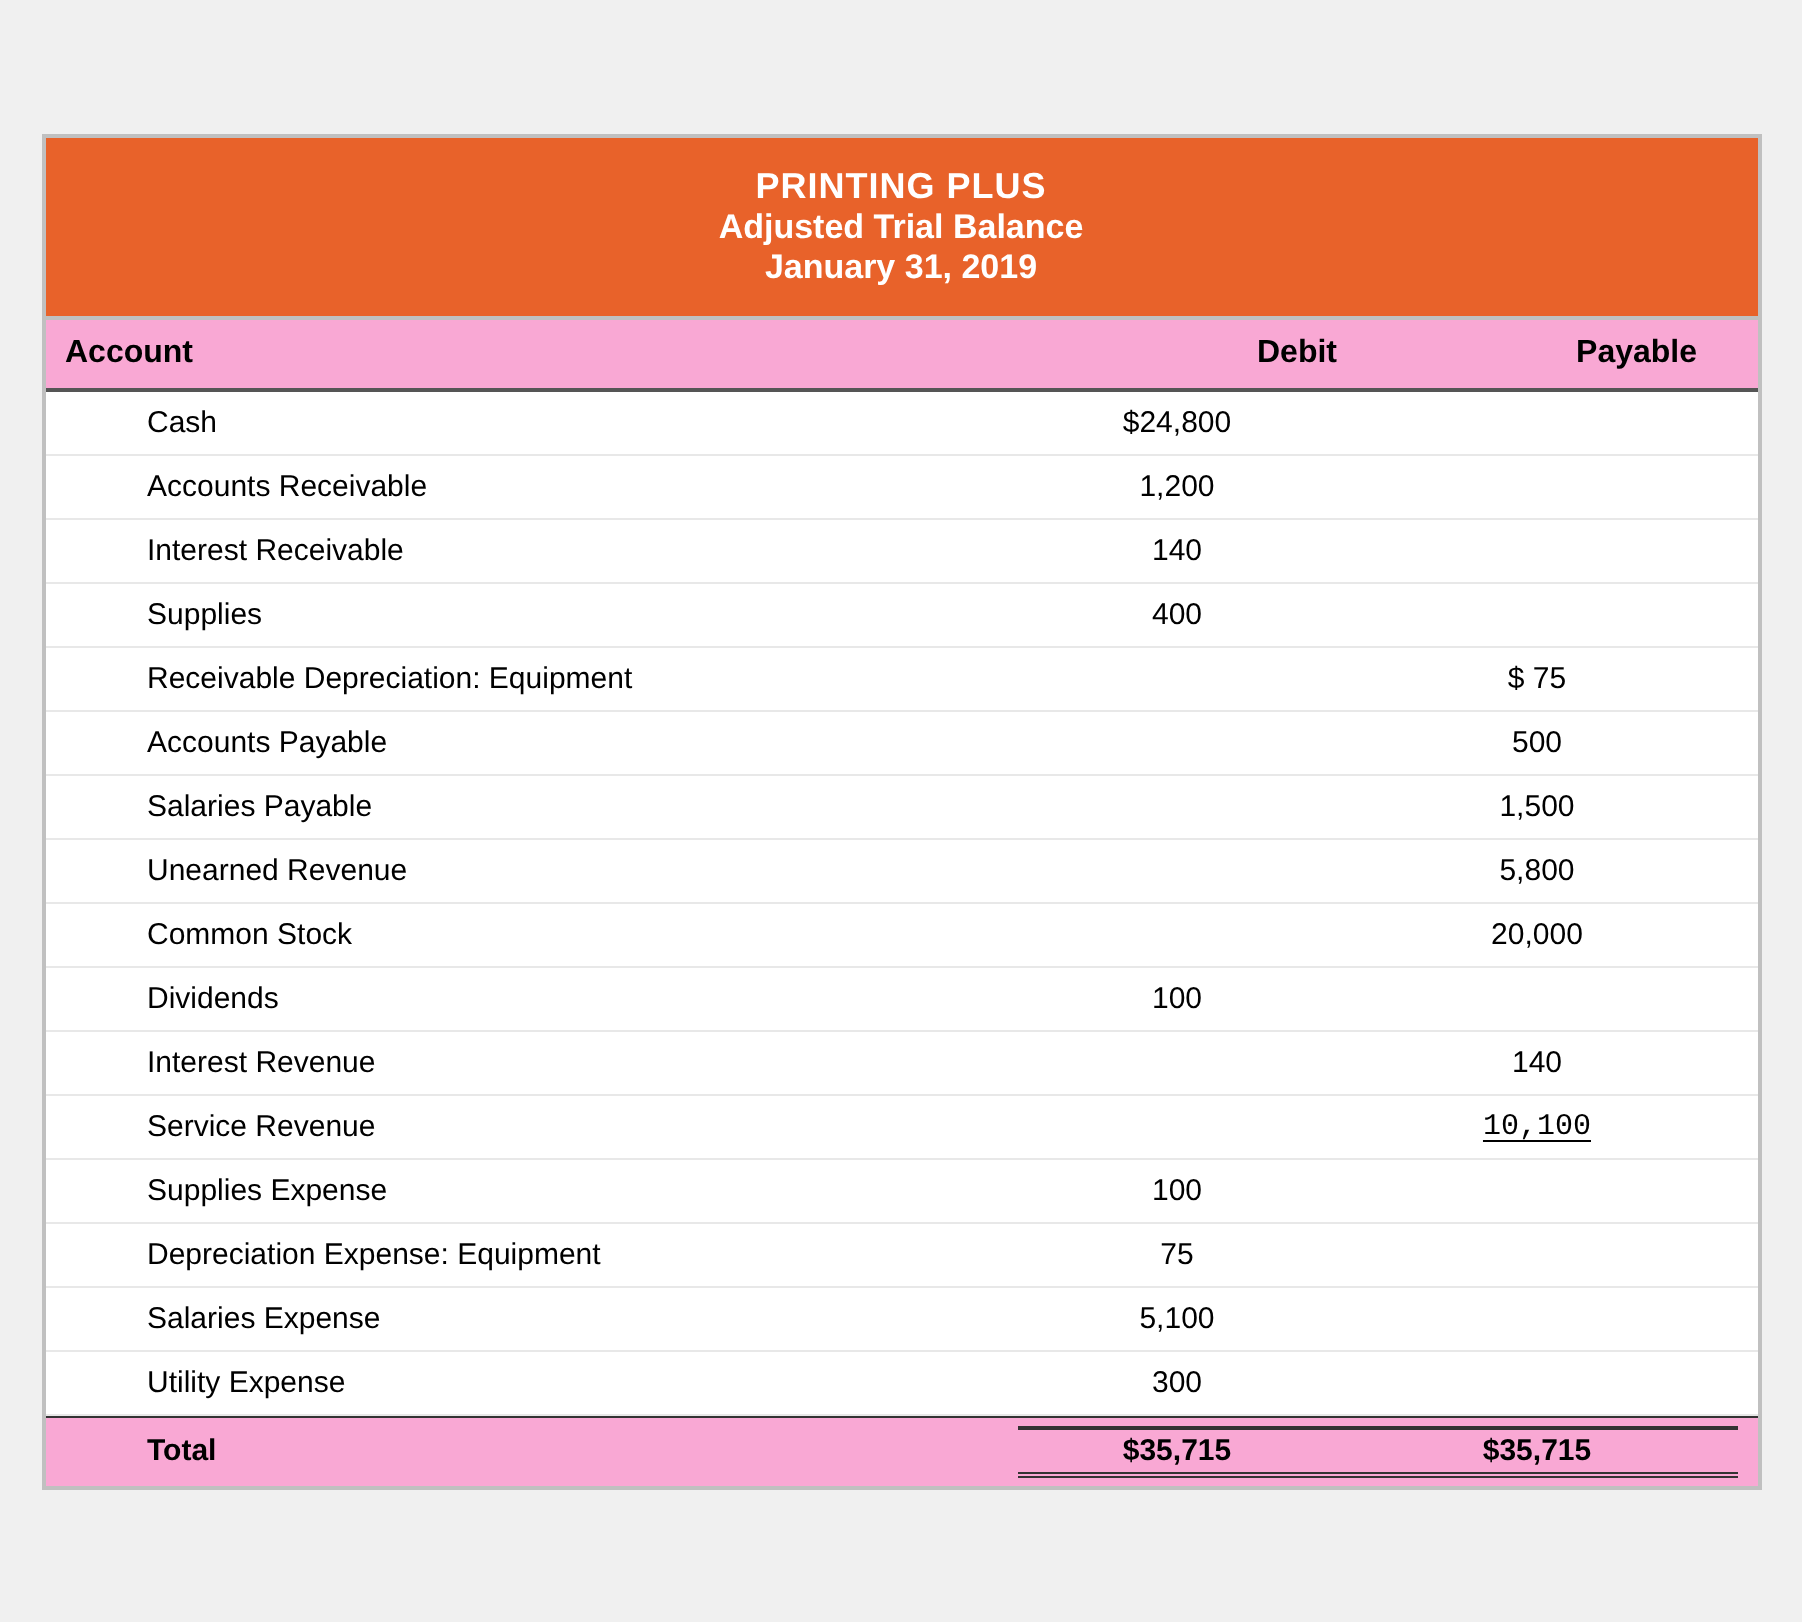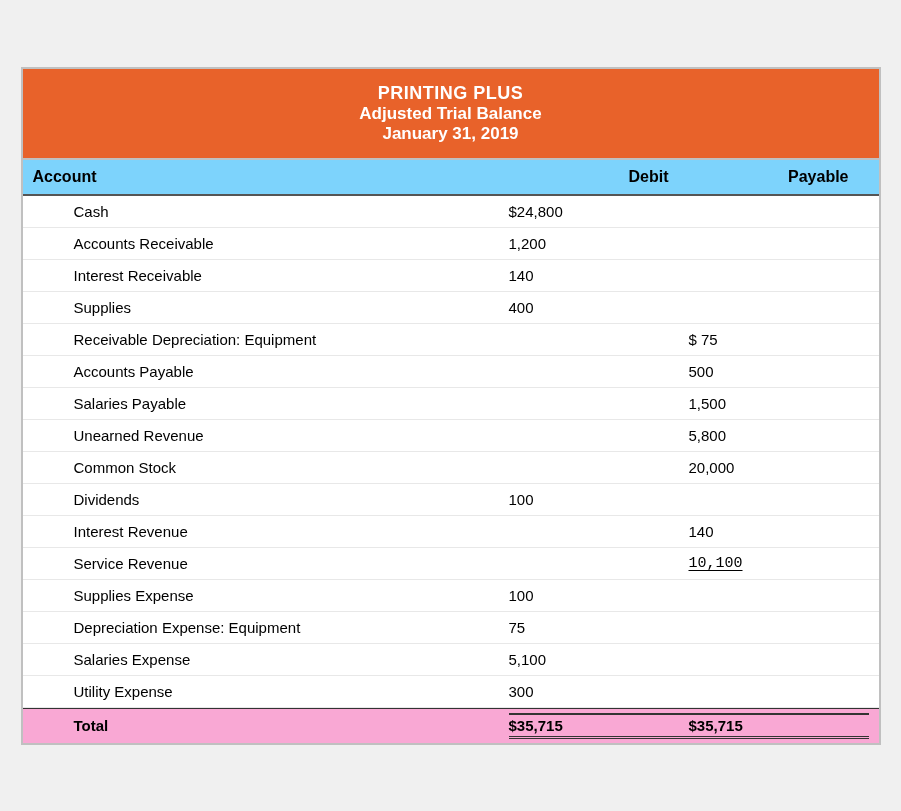--- a/index.html
+++ b/index.html
@@ -44,21 +44,21 @@
     }
 
     .header-date {
       font-weight: bold;
       font-size: 17px;
     }
 
     .col-headers {
       display: grid;
       grid-template-columns: 1fr 180px 180px;
-      background-color: #7dd3fc;
+      background-color: #f9a8d4;
       border-bottom: 2px solid #555;
       padding: 8px 10px;
     }
 
     .col-header-account {
       font-weight: bold;
       font-size: 16px;
     }
 
     .col-header-debit, .col-header-credit {
@@ -87,21 +87,21 @@
       font-weight: bold;
       background: #f9a8d4;
     }
 
     .account-name {
       font-size: 15px;
       margin-left: 41px;
     }
 
     .debit-value, .credit-value {
-      text-align: left;
+      text-align: center;
       padding-right: 20px;
       font-size: 15px;
     }
 
     .total-row .debit-value,
     .total-row .credit-value {
       border-top: 2px solid #333;
       border-bottom: 3px double #333;
       padding-top: 2px;
       padding-bottom: 2px;

